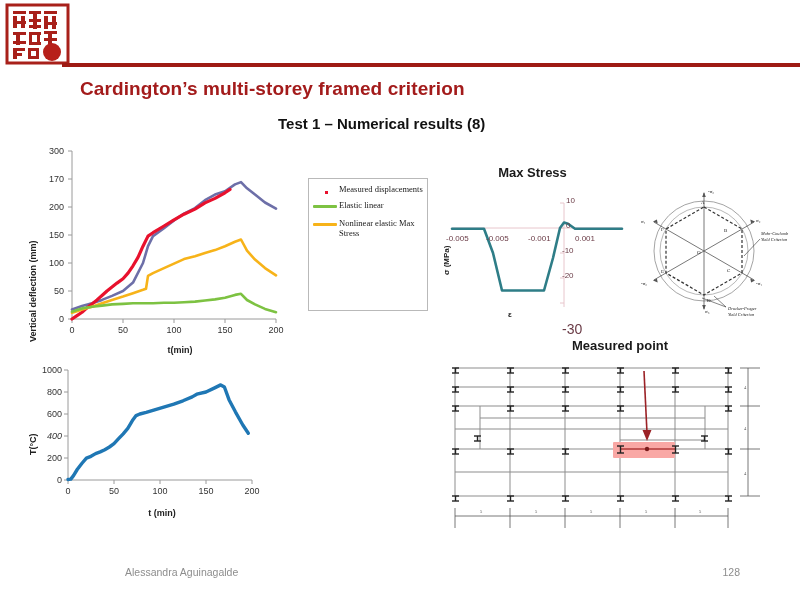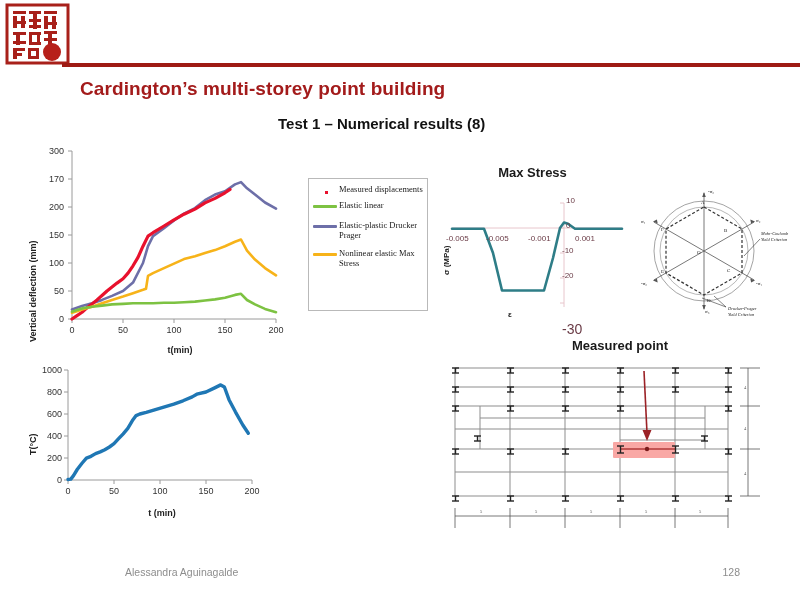--- a/index.html
+++ b/index.html
@@ -125,21 +125,21 @@
         <rect x="22" y="44" width="3" height="11"></rect>
       <rect x="30" y="44" width="3" height="11"></rect>
         <rect x="22" y="52" width="11" height="3"></rect>
     </g>
     <circle cx="46" cy="48" r="9" fill="#B7201A"></circle>
   </svg>
 </div>
 
 <div id="header-rule"></div>
 
-<div id="slide-title">Cardington’s multi-storey point building</div>
+<div id="slide-title">Cardington’s multi-storey framed criterion</div>
 <div id="slide-subtitle">Test 1 – Numerical results (8)</div>
 
 <div class="panel" id="deflection-chart">
   <div class="axis-title-y" style="left:8px; top:200px;">Vertical deflection (mm)</div>
 
   <div class="tick tick-y" style="left:18px; top:4px; width:26px;">300</div>
   <div class="tick tick-y" style="left:18px; top:32px; width:26px;">170</div>
   <div class="tick tick-y" style="left:18px; top:60px; width:26px;">200</div>
   <div class="tick tick-y" style="left:18px; top:88px; width:26px;">150</div>
   <div class="tick tick-y" style="left:18px; top:116px; width:26px;">100</div>
@@ -193,41 +193,35 @@
       <span class="dot" style="background:#e8112d;"></span>
     </span>
     <span class="legend-label">Measured displacements</span>
   </div>
   <div class="legend-row">
     <span class="legend-swatch">
       <span class="bar" style="background:#7dc242;"></span>
     </span>
     <span class="legend-label">Elastic linear</span>
   </div>
-  <div class="legend-row" style="margin-top:10px;">
-    <span class="legend-swatch">
-      <span class="bar" style="background:#6d6fa8;"></span>
-    </span>
-    <span class="legend-label">Elastic-plastic Drucker Prager</span>
-  </div>
   <div class="legend-row" style="margin-top:8px;">
     <span class="legend-swatch">
       <span class="bar" style="background:#f7b319;"></span>
     </span>
     <span class="legend-label">Nonlinear elastic Max Stress</span>
   </div>
 </div>
 
 <div class="panel" id="temperature-chart">
   <div class="axis-title-y" style="left:8px; top:95px;">T(°C)</div>
 
   <div class="tick tick-y" style="left:12px; top:5px; width:30px;">1000</div>
   <div class="tick tick-y" style="left:12px; top:27px; width:30px;">800</div>
   <div class="tick tick-y" style="left:12px; top:49px; width:30px;">600</div>
-  <div class="tick tick-y" style="left:12px; top:71px; width:30px;">400</div>
+  <div class="tick tick-y" style="left:12px; top:71px; width:30px;font-style:italic;">400</div>
   <div class="tick tick-y" style="left:12px; top:93px; width:30px;">200</div>
   <div class="tick tick-y" style="left:12px; top:115px; width:30px;">0</div>
 
   <svg width="270" height="175" style="position:absolute; left:0; top:0;">
     <line x1="48" y1="10" x2="48" y2="120" stroke="#9a9a9a" stroke-width="1"></line>
     <line x1="48" y1="120" x2="232" y2="120" stroke="#9a9a9a" stroke-width="1"></line>
     <g stroke="#9a9a9a" stroke-width="1">
       <line x1="44" y1="10" x2="48" y2="10"></line>
       <line x1="44" y1="32" x2="48" y2="32"></line>
       <line x1="44" y1="54" x2="48" y2="54"></line>

